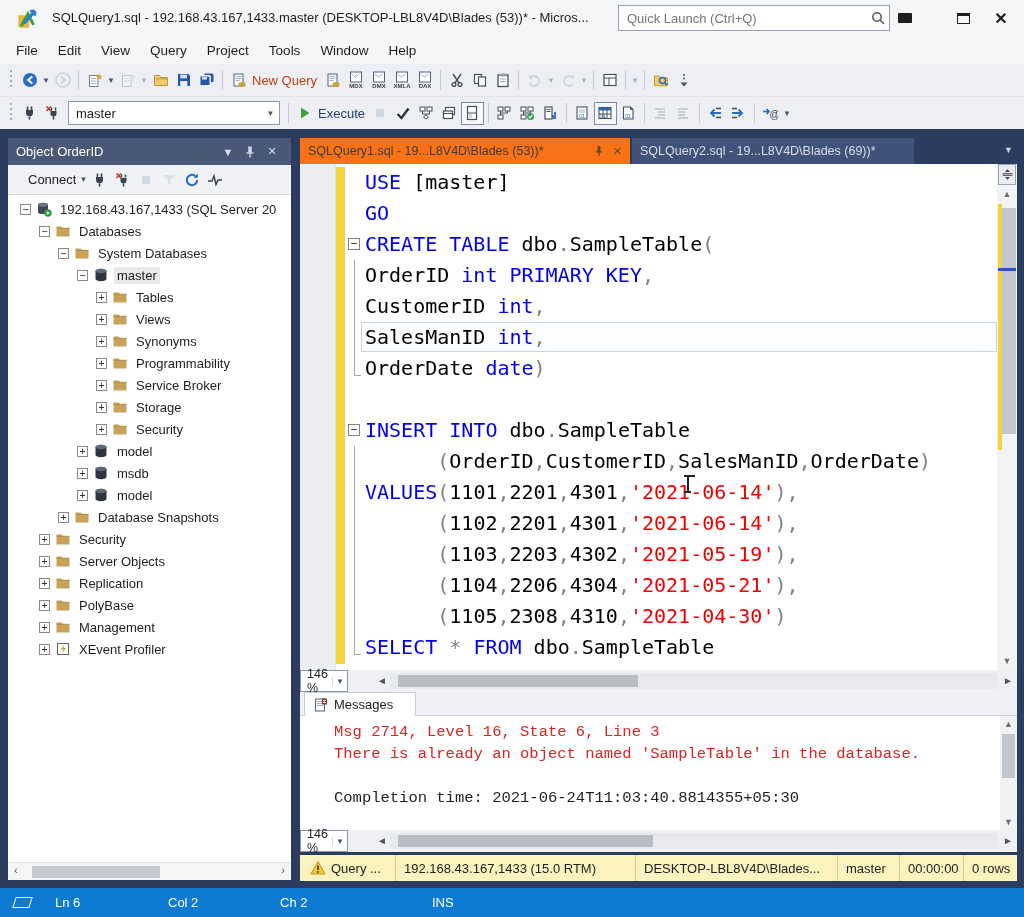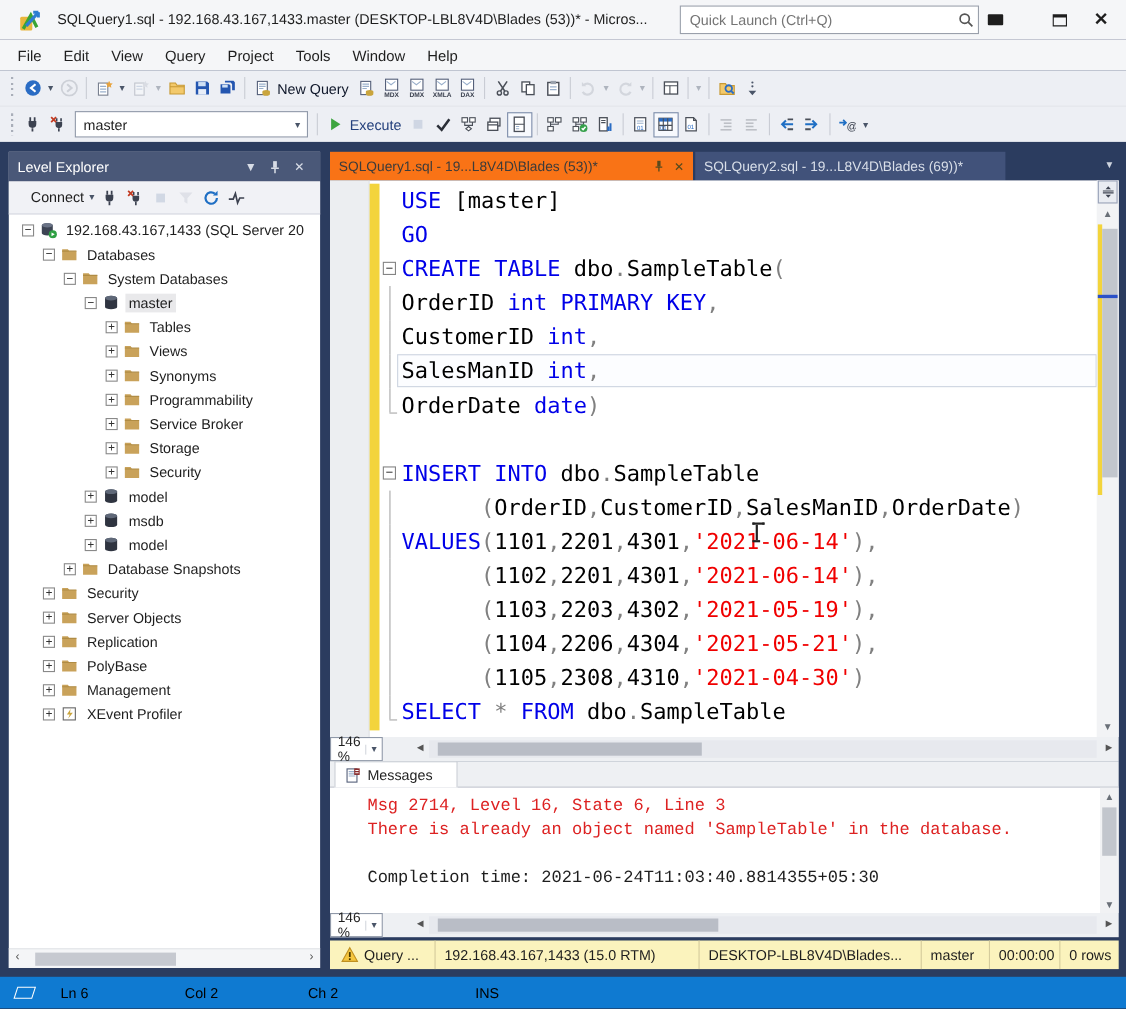--- a/index.html
+++ b/index.html
@@ -23,21 +23,21 @@
   .toolbars{position:absolute;left:0;top:64px;width:1024px;height:65px;background:#edeff4;}
   .tbrow{display:flex;align-items:center;height:32px;padding-left:5px;}
   .tbrow2{height:33px;border-top:1px solid #e3e5ea;}
   .handle{width:5px;height:20px;margin:0 4px;background-image:repeating-linear-gradient(to bottom,#a9aeb9 0 2px,transparent 2px 5px);background-size:2px 100%;background-repeat:no-repeat;background-position:1px 0;}
   .tsep{width:1px;height:20px;background:#c9ccd4;margin:0 4px;}
   .ti{display:inline-flex;width:23px;height:23px;align-items:center;justify-content:center;flex:none;}
   .ti svg{width:16px;height:16px;}
   .ti.big svg{width:18px;height:18px;}
   .disabled{opacity:.38;}
   .caret{font-size:8px;color:#4a5568;width:10px;text-align:center;flex:none;}
-  .tb-label{font-size:13px;color:#0f172a;margin:0 4px 0 2px;white-space:nowrap;}
+  .tb-label{font-size:13px;color:#c2410c;margin:0 4px 0 2px;white-space:nowrap;}
   .combo{width:212px;height:24px;background:#fff;border:1px solid #8f98a8;display:flex;align-items:center;margin:0 4px;}
   .combo .combo-text{flex:1;font-size:13px;padding-left:7px;}
   .combo .combo-btn{width:17px;text-align:center;font-size:8px;color:#4a5568;}
   .boxed{border:1px solid #7b8ba8;background:#f7f9fd;}
   
   .main{position:absolute;left:0;top:129px;width:1024px;height:752px;}
   
   .oe{position:absolute;left:8px;top:9px;width:283px;height:742px;background:#fff;display:flex;flex-direction:column;}
   .oe-header{height:27px;background:#4a5878;display:flex;align-items:center;padding:0 8px;flex:none;}
   .oe-title{color:#fff;font-size:13px;flex:1;}
@@ -108,21 +108,21 @@
   .msg-vscroll{position:absolute;right:0;top:0;width:17px;height:114px;background:#f1f2f4;}
   .msg-vscroll .vs-arr{width:17px;}
   .msg-thumb{position:absolute;left:2px;top:18px;width:13px;height:44px;background:#c2c6cd;}
   
   .qbar{position:absolute;left:0;top:717px;width:717px;height:26px;background:#fbf3bd;display:flex;align-items:flex-start;}
   .qseg{height:100%;display:flex;align-items:center;font-size:13px;color:#1e1e1e;padding:0 8px;border-right:1px solid #d4cb9c;white-space:nowrap;overflow:hidden;flex:none;}
   .qseg:last-child{border-right:none;flex:1;}
   .qseg .ti{width:20px;height:20px;margin-right:3px;}
   
   .statusbar{position:absolute;left:0;top:888px;width:1024px;height:29px;background:#0f7ad1;}
-  .sb-item{position:absolute;top:7px;color:#000000;font-size:13px;white-space:nowrap;}
+  .sb-item{position:absolute;top:7px;color:#ffffff;font-size:13px;white-space:nowrap;}
   .sb-icon{position:absolute;left:14px;top:9px;width:17px;height:11px;border:1.5px solid #fff;transform:skewX(-18deg);}
   
   .ibeam{position:absolute;left:383px;top:311px;width:9px;height:18px;pointer-events:none;}
   .ibeam::before{content:"";position:absolute;left:4px;top:2px;width:1.5px;height:14px;background:#222;}
   .ibeam::after{content:"";position:absolute;left:1px;top:0;width:7px;height:2px;border-left:2.5px solid #222;border-right:2.5px solid #222;background:#222;}
   .ibeam .foot{position:absolute;left:1px;bottom:0;width:7px;height:2px;background:#222;}
 </style>
 </head>
 <body>
 
@@ -488,21 +488,21 @@
           </svg>
         </span>
       <span class="caret">▼</span>
     </div>
   </div>
 
   <div class="main">
 
     <div class="oe">
       <div class="oe-header">
-        <span class="oe-title">Level Explorer</span>
+        <span class="oe-title">Object OrderID</span>
         <span class="oe-hbtn">▼</span>
         <span class="oe-hbtn ti" style="color:#d7dce6">
             <svg viewBox="0 0 16 16">
               <rect x="6.3" y="2.5" width="3.4" height="6" fill="currentColor"></rect>
               <line x1="4.5" y1="9" x2="11.5" y2="9" stroke="currentColor" stroke-width="1.4"></line>
               <line x1="8" y1="9" x2="8" y2="13.5" stroke="currentColor" stroke-width="1.4"></line>
             </svg>
           </span>
         <span class="oe-hbtn">✕</span>
       </div>

